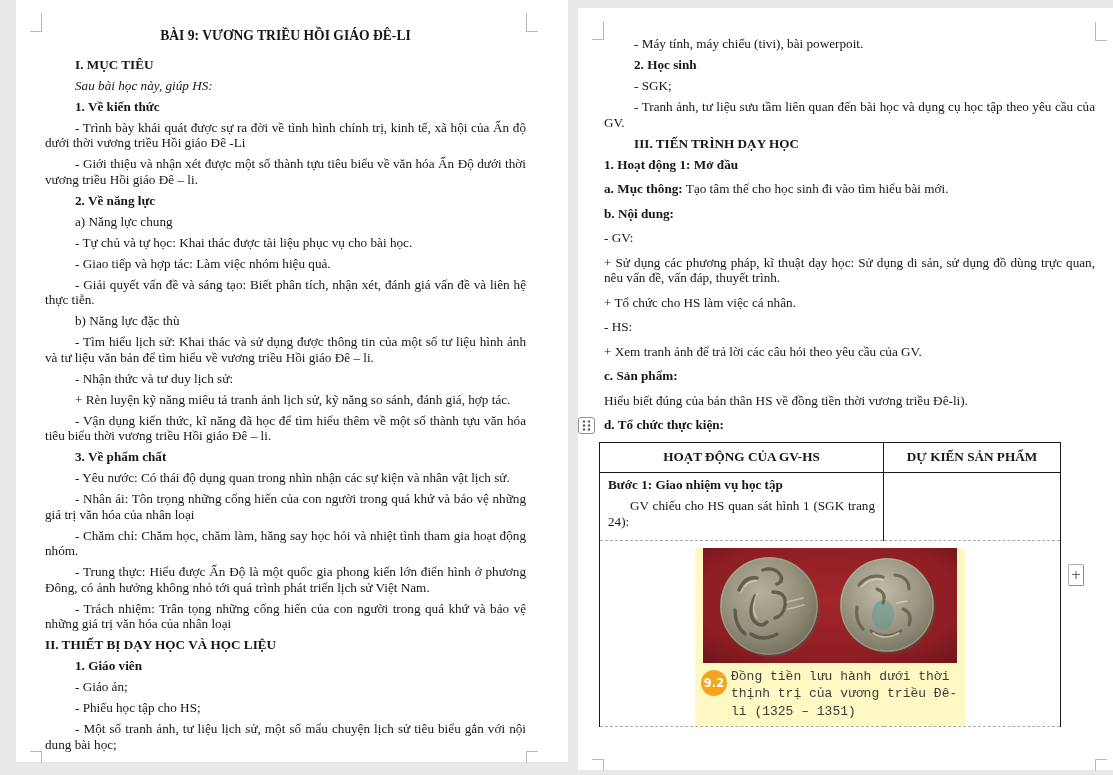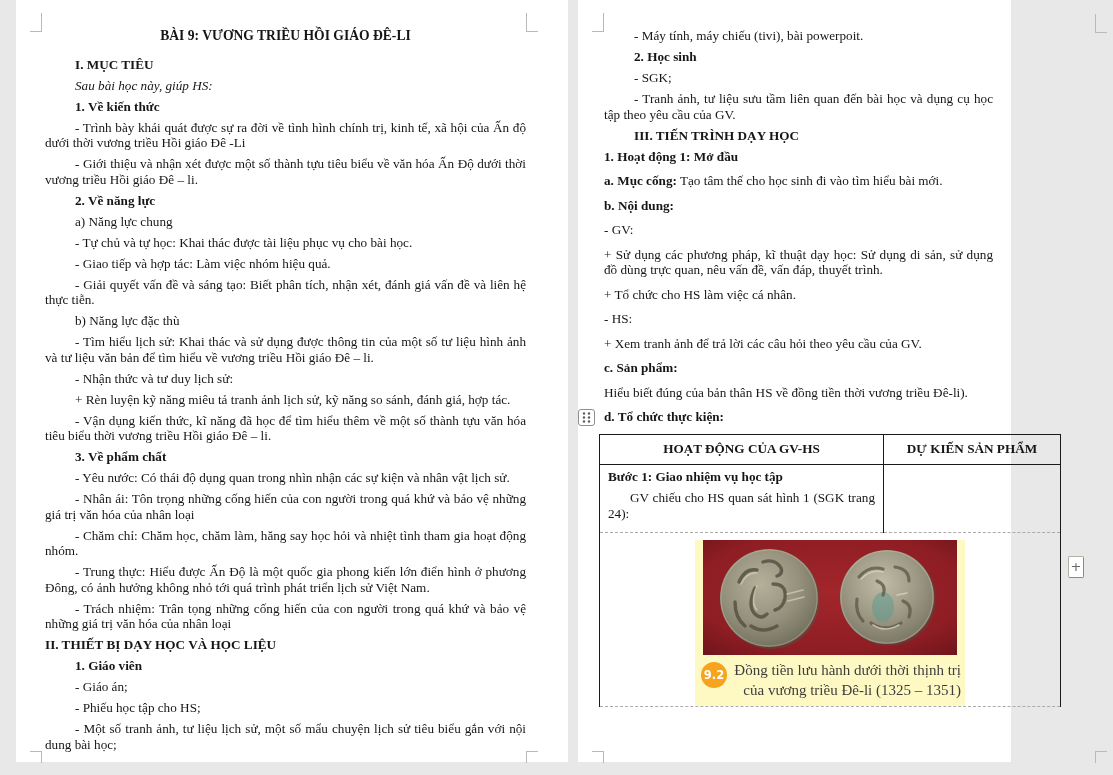--- a/index.html
+++ b/index.html
@@ -6,21 +6,21 @@
   body{
     width:1113px;height:775px;overflow:hidden;position:relative;
     background:#e8e8e8;
     font-family:"Liberation Serif","DejaVu Serif",serif;
     color:#161616;
   }
   .page{
     position:absolute;top:0;background:#ffffff;height:762px;box-sizing:border-box;
   }
   .page-left{left:16px;width:552px;padding:28px 42px 0 29px;}
-  .page-right{left:578px;width:433px;padding:28px 18px 3px 26px;}
+  .page-right{left:578px;width:535px;padding:28px 18px 3px 26px;margin-top:8px;}
   
   .crop{position:absolute;width:11px;height:18px;}
   .crop.tl{border-right:1px solid #b9b9b9;border-bottom:1px solid #b9b9b9;}
   .crop.tr{border-left:1px solid #b9b9b9;border-bottom:1px solid #b9b9b9;}
   .crop.bl{border-right:1px solid #b9b9b9;border-top:1px solid #b9b9b9;height:11px;}
   .crop.br{border-left:1px solid #b9b9b9;border-top:1px solid #b9b9b9;height:11px;}
   
   p{margin:0 0 5.5px 0;font-size:13.2px;line-height:15.5px;}
   .doc-title{font-weight:bold;text-align:center;font-size:13.6px;margin-bottom:13px;}
   .h-sec{font-weight:bold;text-align:justify;}
@@ -50,22 +50,22 @@
   
   .figure{width:270px;margin:7px auto 0 auto;background:#fef9c3;padding-bottom:5px;}
   .photo{display:block;margin:4px auto 0 auto;}
   .cap{display:flex;align-items:flex-start;padding:5px 4px 0 6px;}
   .badge{
     flex:0 0 auto;width:26px;height:26px;border-radius:50%;background:#f6a41d;color:#fff;
     font-family:"DejaVu Sans",sans-serif;font-weight:bold;font-size:11.5px;
     display:flex;align-items:center;justify-content:center;margin-top:2px;
   }
   .cap-text{
-    flex:1;font-family:Liberation Serif, serif;font-size:15px;line-height:1.38;
-    color:#3d3d3d;text-align:right;padding-left:4px;
+    flex:1;font-family:Liberation Mono, monospace;font-size:13px;line-height:1.38;
+    color:#3d3d3d;text-align:left;padding-left:4px;
   }
   .plus-btn{
     position:absolute;left:469px;top:122px;width:16px;height:22px;box-sizing:border-box;
     background:#fff;border:1px solid #b4afa5;border-right-color:#8f8a80;border-bottom-color:#8f8a80;
     border-radius:2px;color:#6b675f;font-family:"DejaVu Sans",sans-serif;font-size:13px;
     display:flex;align-items:center;justify-content:center;cursor:pointer;
   }
 </style>
 </head>
 <body>
@@ -113,21 +113,21 @@
   <div class="crop bl" style="left:14px;top:751px;"></div>
   <div class="crop br" style="left:517px;top:751px;"></div>
 
   <div>
       <p class="pbody">- Máy tính, máy chiếu (tivi), bài powerpoit.</p>
       <p class="h-sub">2. Học sinh</p>
       <p class="pbody">- SGK;</p>
       <p class="pbody">- Tranh ảnh, tư liệu sưu tầm liên quan đến bài học và dụng cụ học tập theo yêu cầu của GV.</p>
       <p class="h-sub">III. TIẾN TRÌNH DẠY HỌC</p>
       <p class="pflat-b">1. Hoạt động 1: Mở đầu</p>
-      <p class="pflat"><b>a. Mục cống:</b> Tạo tâm thế cho học sinh đi vào tìm hiểu bài mới.</p>
+      <p class="pflat"><b>a. Mục thông:</b> Tạo tâm thế cho học sinh đi vào tìm hiểu bài mới.</p>
       <p class="pflat-b">b. Nội dung:</p>
       <p class="pflat">- GV:</p>
       <p class="pflat">+ Sử dụng các phương pháp, kĩ thuật dạy học: Sử dụng di sản, sử dụng đồ dùng trực quan, nêu vấn đề, vấn đáp, thuyết trình.</p>
       <p class="pflat">+ Tổ chức cho HS làm việc cá nhân.</p>
       <p class="pflat">- HS:</p>
       <p class="pflat">+ Xem tranh ảnh để trả lời các câu hỏi theo yêu cầu của GV.</p>
       <p class="pflat-b">c. Sản phẩm:</p>
       <p class="pflat">Hiểu biết đúng của bản thân HS về đồng tiền thời vương triều Đê-li).</p>
     </div>
 

